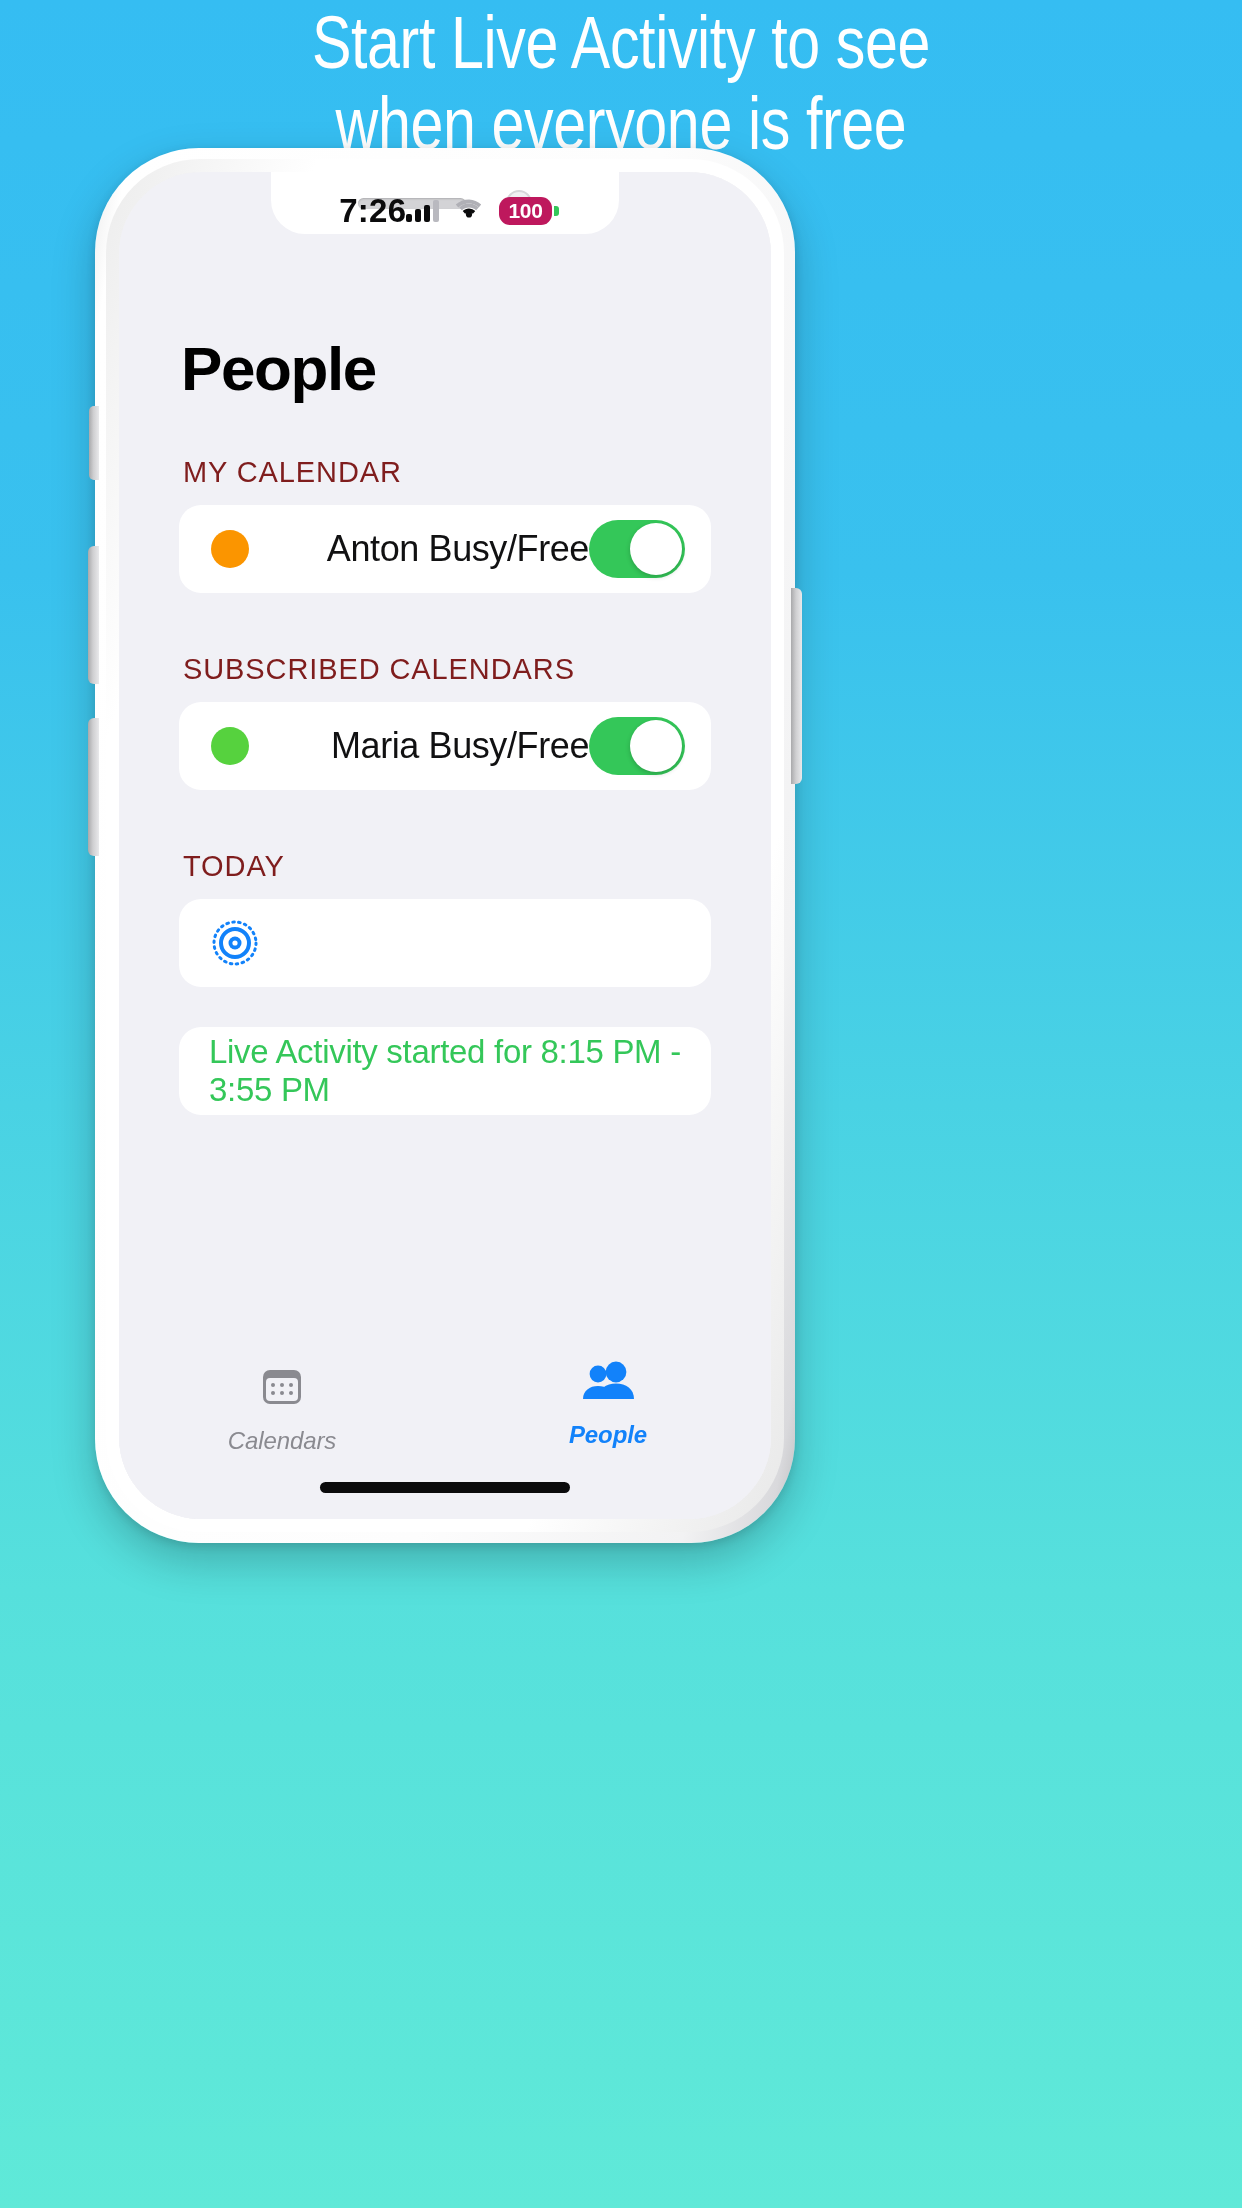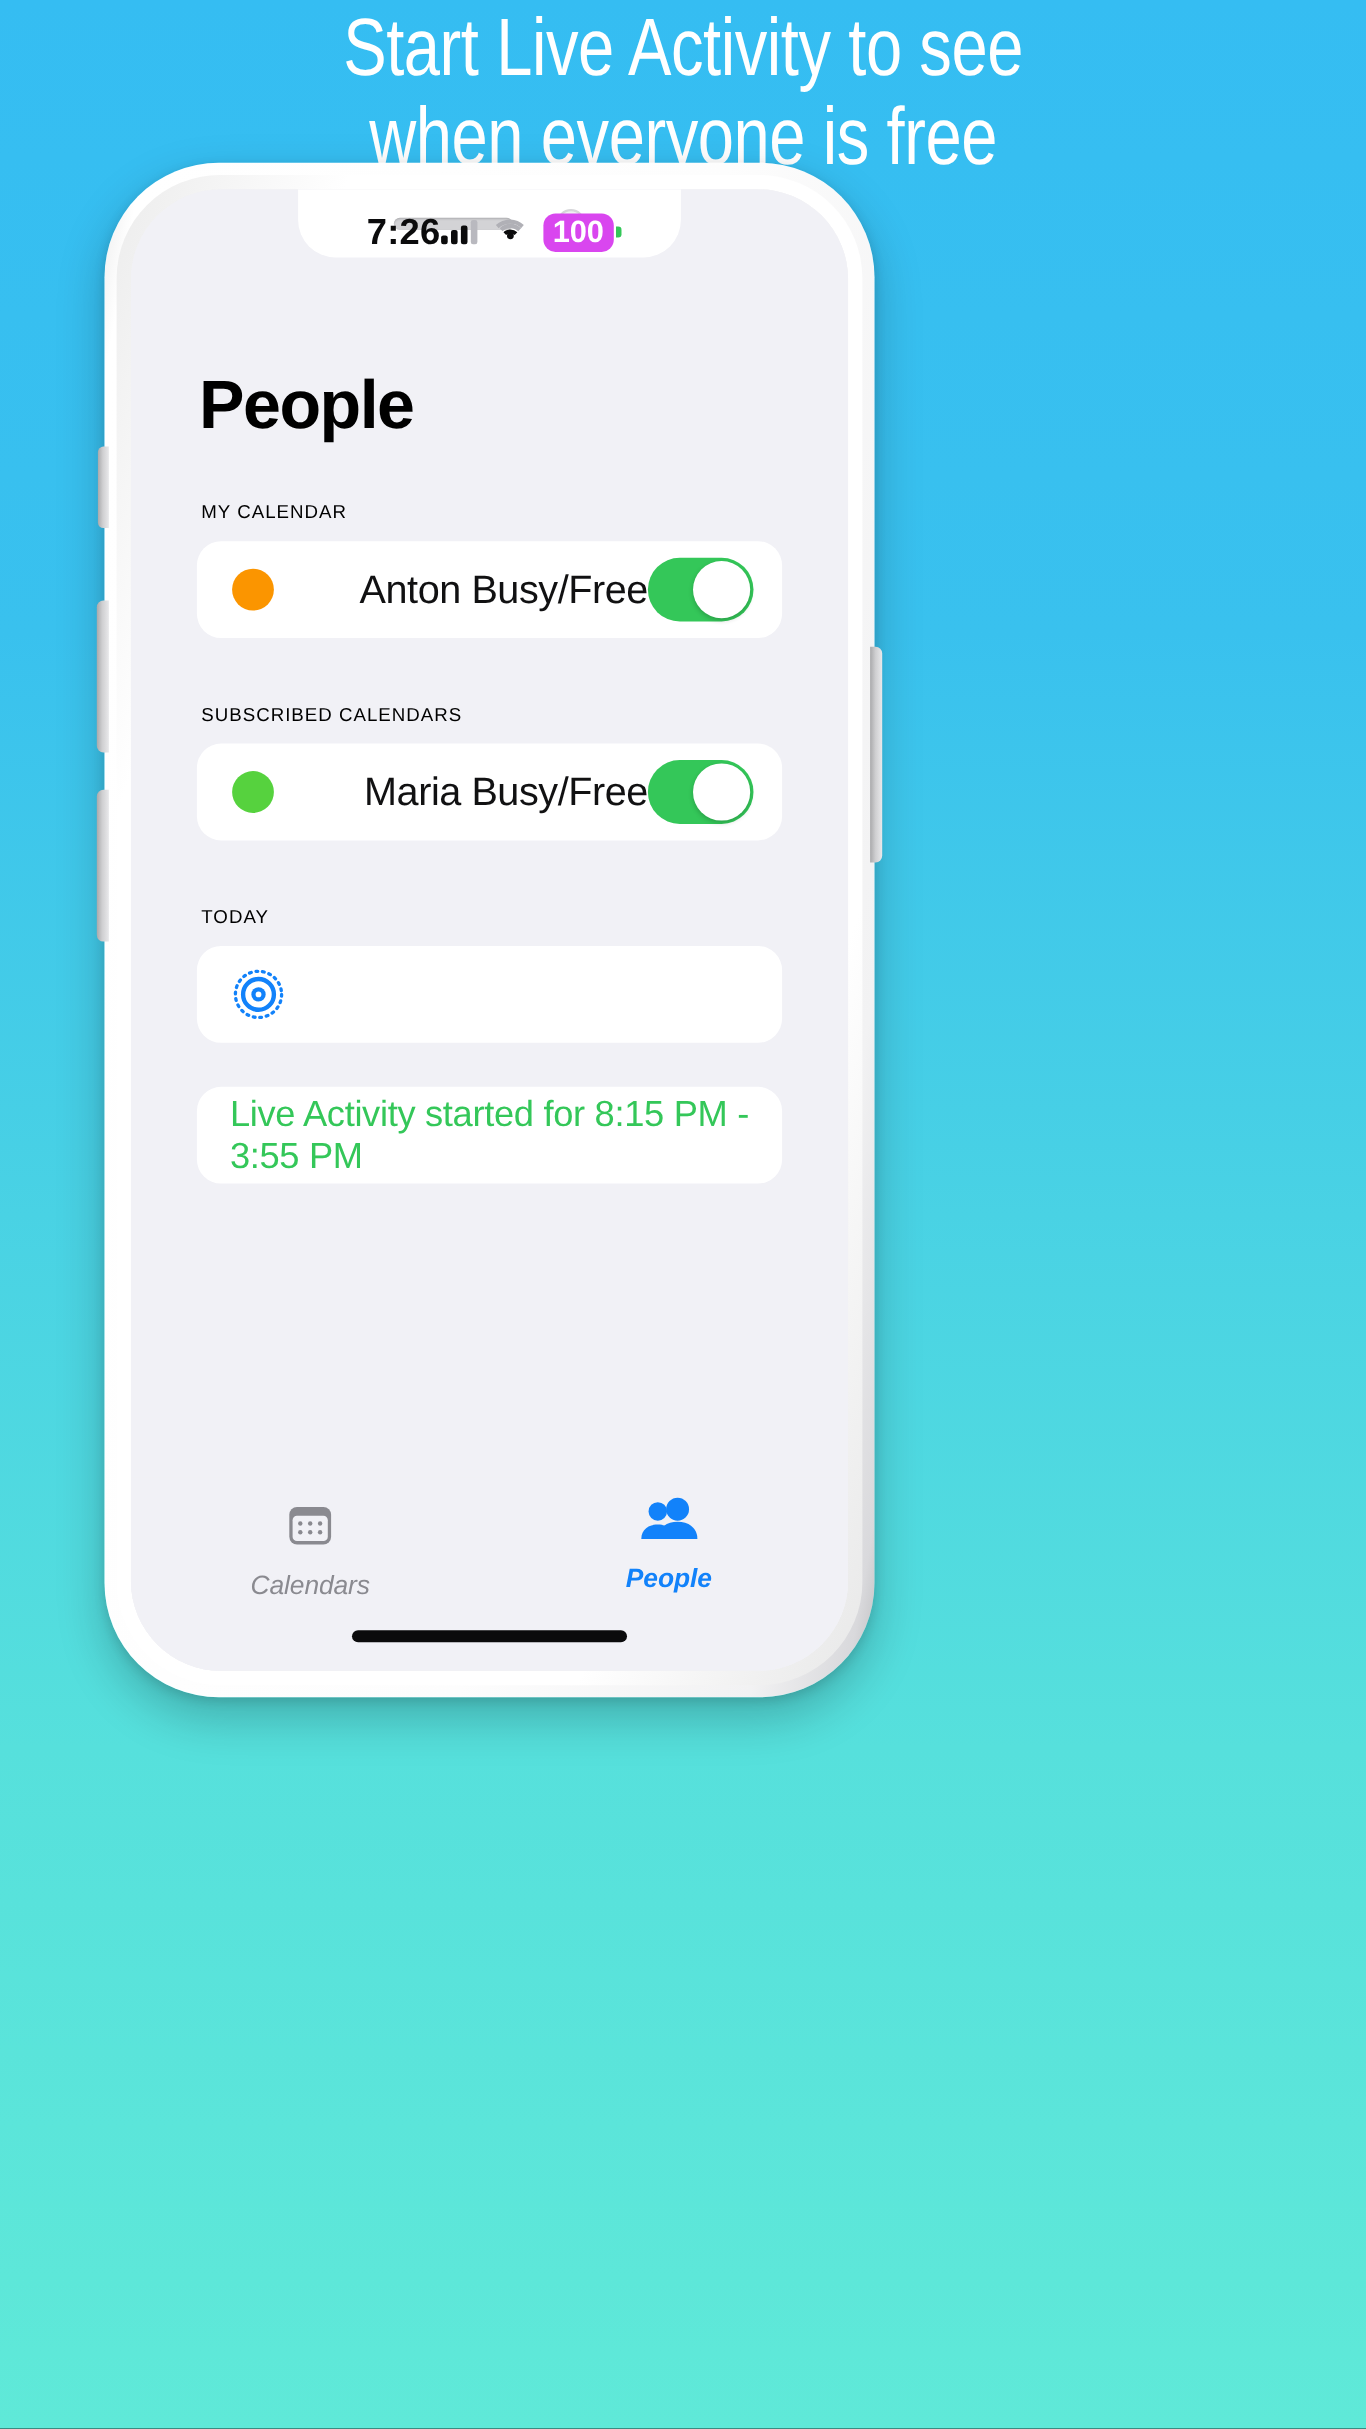--- a/index.html
+++ b/index.html
@@ -157,23 +157,23 @@
   .sig-bars i:nth-child(1) { height: 8px; }
   .sig-bars i:nth-child(2) { height: 13px; }
   .sig-bars i:nth-child(3) { height: 17px; }
   .sig-bars i:nth-child(4) { height: 22px; background: #b9b9bf; }
 
   #battery-pill {
     display: flex;
     align-items: center;
   }
   .batt-body {
-    background: #d946ef;
+    background: #be185d;
     color: #ffffff;
-    font-size: 28px;
+    font-size: 21px;
     font-weight: 700;
     border-radius: 11px;
     padding: 3px 9px 4px;
     line-height: 1;
     letter-spacing: -0.2px;
   }
   .batt-cap {
     width: 5px;
     height: 10px;
     background: #34c759;
@@ -191,22 +191,22 @@
   #page-title {
     font-size: 62px;
     font-weight: 700;
     color: #000000;
     letter-spacing: -1.4px;
     padding: 94px 0 0 62px;
     line-height: 1;
   }
 
   .section-header {
-    font-size: 17px;
-    color: #000000;
+    font-size: 29px;
+    color: #7f1d1d;
     letter-spacing: 0.9px;
     padding: 0 0 0 64px;
     text-transform: uppercase;
   }
   .card {
     margin: 16px 60px 0 60px;
     background: #ffffff;
     border-radius: 22px;
     min-height: 88px;
     display: flex;

